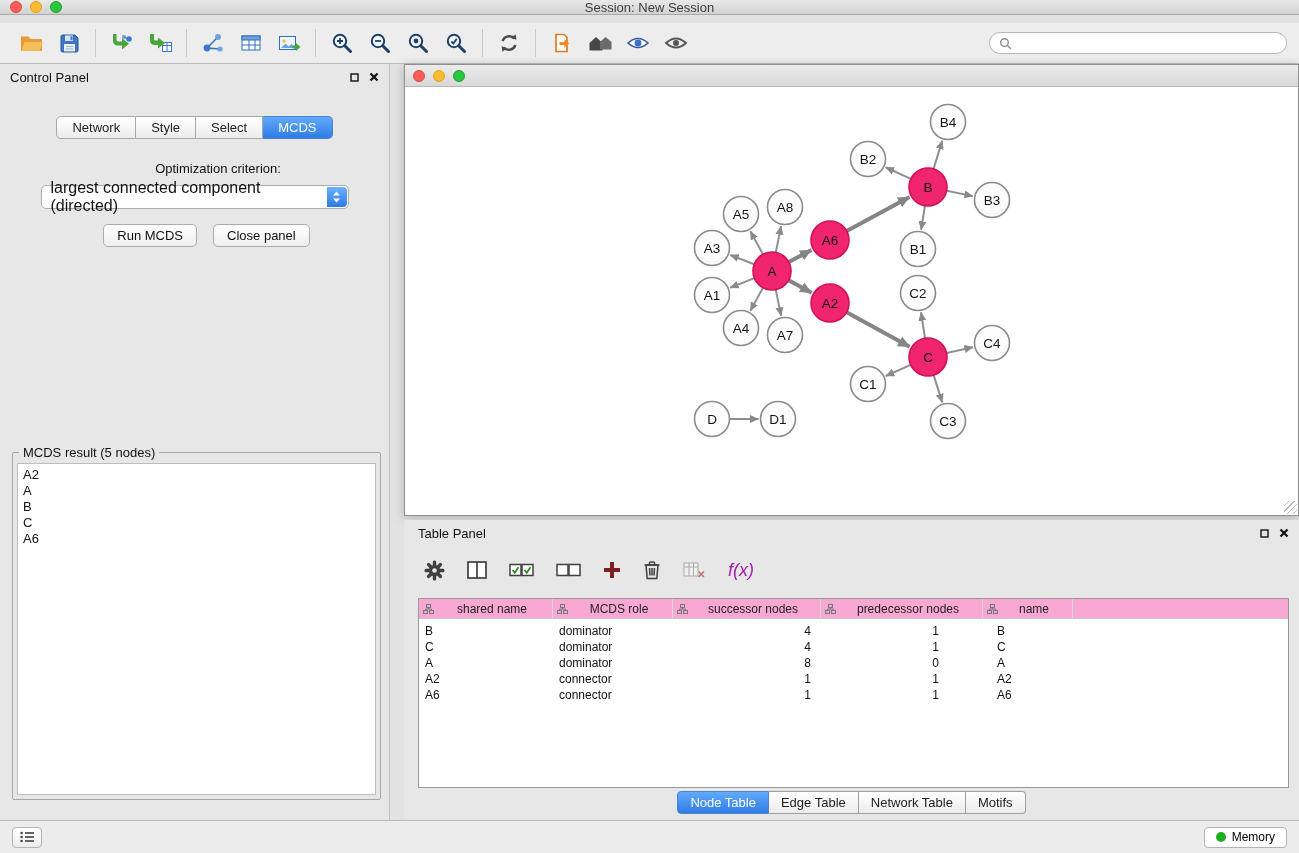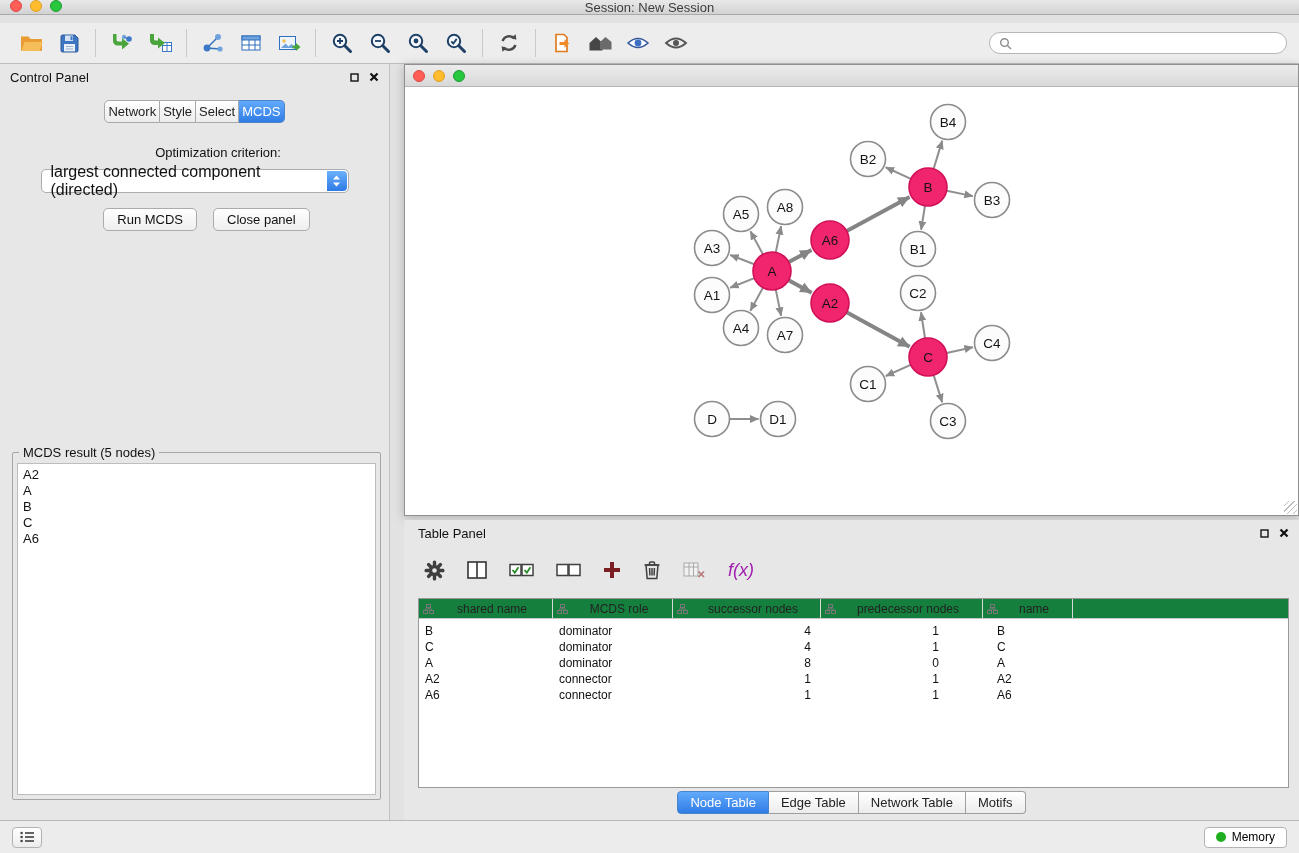--- a/index.html
+++ b/index.html
@@ -4,21 +4,21 @@
 <style>
   * { margin:0; padding:0; box-sizing:border-box; }
   html,body { width:1299px; height:853px; overflow:hidden; }
   body { font-family:"Liberation Sans","DejaVu Sans",sans-serif; font-size:13px; background:#e2e2e2; color:#111; }
   .app { position:relative; width:1299px; height:853px; background:#e2e2e2; }
   svg { display:block; }
 
   
   .titlebar { position:absolute; top:0; left:0; right:0; height:15px;
     background:linear-gradient(#e9e9e9,#d2d2d2); border-bottom:1px solid #a9a9a9;
-    display:flex; align-items:flex-start; }
+    display:flex; align-items:center; }
   .traffic { display:flex; gap:8px; margin-left:10px; align-items:center; z-index:2; }
   .tl { width:12px; height:12px; border-radius:50%; }
   .tl.red { background:#ff5e56; border:1px solid #df4744; }
   .tl.yellow { background:#ffbd2e; border:1px solid #dfa023; }
   .tl.green { background:#28c83e; border:1px solid #1f9a30; }
   .title-text { position:absolute; left:0; right:0; text-align:center; font-size:13px; color:#3c3c3c; }
 
   
   .toolbar { position:absolute; top:23px; left:0; right:0; height:41px; background:#ededed;
     border-bottom:1px solid #bdbdbd; display:flex; align-items:center; padding:0 12px; }
@@ -28,22 +28,22 @@
   .search-box { margin-left:auto; width:298px; height:22px; background:#fff; border:1px solid #b7b7b7;
     border-radius:12px; display:flex; align-items:center; padding:0 9px; gap:6px; }
   .search-box input { border:none; outline:none; flex:1; font-size:13px; font-family:inherit; background:transparent; }
 
   
   .control-panel { position:absolute; left:0; top:64px; width:390px; bottom:33px;
     background:#e7e7e7; border-right:1px solid #c2c2c2; }
   .panel-header { height:26px; display:flex; align-items:center; padding:0 10px; font-size:13px; }
   .ph-icons { margin-left:auto; display:flex; gap:10px; align-items:center; }
   .seg-tabs { display:flex; justify-content:center; margin-top:10px; }
-  .seg-tab { padding:3px 3px; font-size:13px; background:linear-gradient(#ffffff,#ececec);
-    border:1px solid #a9a9a9; border-left:none; color:#222; }
+  .seg-tab { padding:3px 15px; font-size:13px; background:linear-gradient(#ffffff,#ececec);
+    border:1px solid #a9a9a9; border-left:none; color:#222;margin-top:16px; }
   .seg-tab:first-child { border-left:1px solid #a9a9a9; border-radius:5px 0 0 5px; }
   .seg-tab:last-child { border-radius:0 5px 5px 0; }
   .seg-tab.active { background:linear-gradient(#62aafc,#2f7ce6); color:#fff; border-color:#4a84c9; }
   .opt-label { text-align:center; margin-top:22px; font-size:13px;padding-left:47px; }
   .dropdown { margin:9px auto 0; width:308px; height:24px; background:#fff; border:1px solid #adadad;
     border-radius:5px; display:flex; align-items:center; position:relative; padding:0 26px 0 9px; font-size:16px; }
   .stepper { position:absolute; right:1px; top:1px; bottom:1px; width:20px;
     background:linear-gradient(#6cb1fc,#2d7ae4); border-radius:0 4px 4px 0;
     display:flex; align-items:center; justify-content:center; }
   .btn-row { display:flex; justify-content:center; gap:16px; margin-top:15px;margin-left:24px; }
@@ -66,21 +66,21 @@
     background:repeating-linear-gradient(135deg, transparent 0 3px, #bdbdbd 3px 4px); }
 
   
   .table-panel { position:absolute; left:404px; right:0; top:520px; bottom:33px; background:#e7e7e7; }
   .tp-toolbar { display:flex; align-items:center; gap:22px; padding:10px 4px 6px 20px; height:44px; }
   .tp-icon { display:flex; align-items:center; justify-content:center; background:transparent; border:none; }
   .fx-label { font-family:Liberation Sans, sans-serif; font-style:italic;
     font-size:18px; color:#a21caf; }
   .tp-table { position:absolute; left:14px; right:10px; top:78px; bottom:32px; background:#fff;
     border:1px solid #999; overflow:hidden; }
-  .thead { display:flex; height:20px; background:#15803d; border-bottom:1px solid #c6c6c6; }
+  .thead { display:flex; height:20px; background:#f9a8d4; border-bottom:1px solid #c6c6c6; }
   .th { display:flex; align-items:center; border-right:1px solid #d8d8d8; padding:0 4px;
     font-size:12px; color:#222; gap:2px; }
   .th .lbl { flex:1; text-align:center; white-space:nowrap; overflow:hidden; }
   .th-fill { flex:1; border-right:none; }
   .tbody { padding-top:4px; }
   .tr { display:flex; height:16px; align-items:center; }
   .td { font-size:12px; white-space:nowrap; overflow:hidden; }
   .tp-tabs { position:absolute; left:0; right:0; bottom:6px; display:flex; justify-content:center; }
   .btab { padding:3px 12px; font-size:13px; background:linear-gradient(#ffffff,#ececec);
     border:1px solid #9f9f9f; border-left:none; color:#222; }

